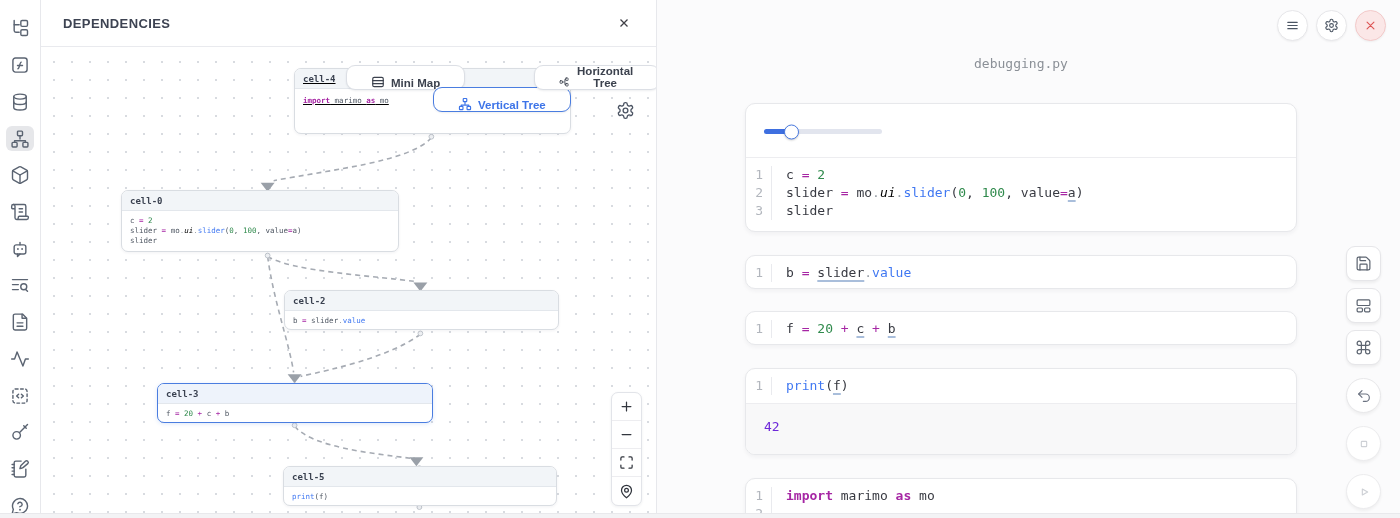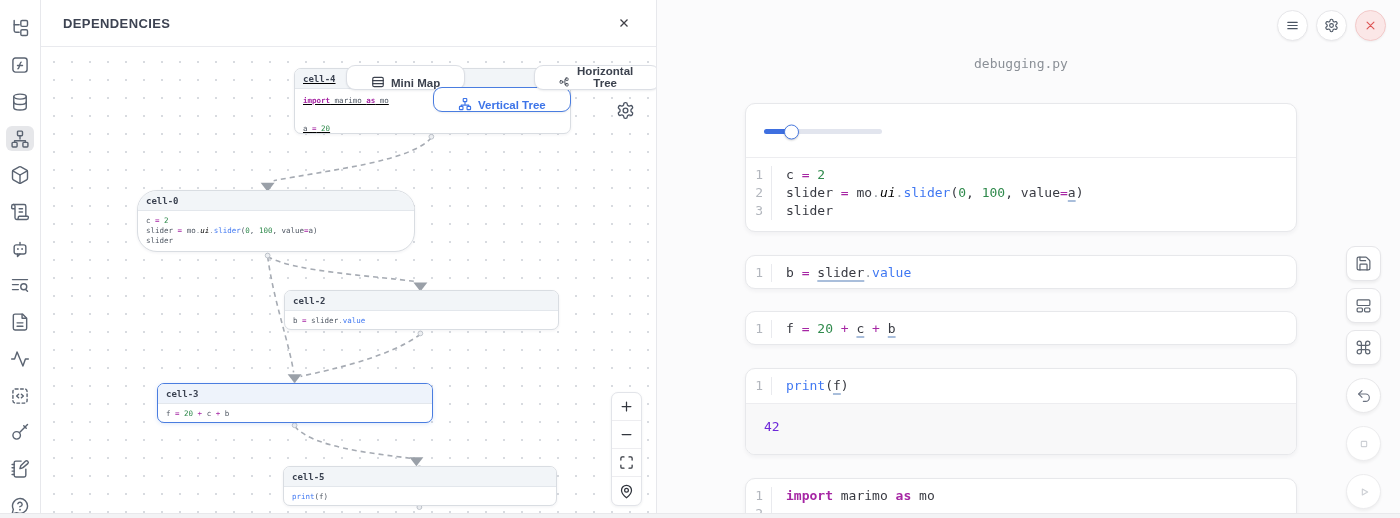--- a/index.html
+++ b/index.html
@@ -268,25 +268,24 @@
           <circle cx="379" cy="419" r="2.4"></circle>
             <circle cx="379" cy="458" r="2.4"></circle>
         </g>
       </svg>
 
       <div class="gnode big" style="left:253px; top:21px; width:277px; height:66px;text-decoration:underline;">
         <div class="ghead">cell-4</div>
         <div class="gbody">
           <div class="gline"><span class="tk-kw">import</span><span class="tk-pl"> marimo </span><span class="tk-kw">as</span><span class="tk-pl"> mo</span></div>
           <div class="gline"></div>
-          <div class="gline"><span class="tk-pl">a </span><span class="tk-op">=</span><span class="tk-pl"> </span><span class="tk-num">20</span></div>
-        </div>
-      </div>
-
-      <div class="gnode" style="left:96px; top:143px; width:278px; height:62px;border-radius:20px;">
+        </div>
+      </div>
+
+      <div class="gnode" style="left:80px; top:143px; width:278px; height:62px;">
         <div class="ghead">cell-0</div>
         <div class="gbody">
           <div class="gline"><span class="tk-pl">c </span><span class="tk-op">=</span><span class="tk-pl"> </span><span class="tk-num">2</span></div>
           <div class="gline"><span class="tk-pl">slider </span><span class="tk-op">=</span><span class="tk-pl"> mo</span><span class="tk-pu">.</span><span class="tk-pr">ui</span><span class="tk-pu">.</span><span class="tk-fn">slider</span><span class="tk-pl">(</span><span class="tk-num">0</span><span class="tk-pl">, </span><span class="tk-num">100</span><span class="tk-pl">, value</span><span class="tk-op">=</span><span class="tk-pl">a)</span></div>
           <div class="gline"><span class="tk-pl">slider</span></div>
         </div>
       </div>
 
       <div class="gnode" style="left:243px; top:243px; width:275px; height:40px;">
         <div class="ghead">cell-2</div>

